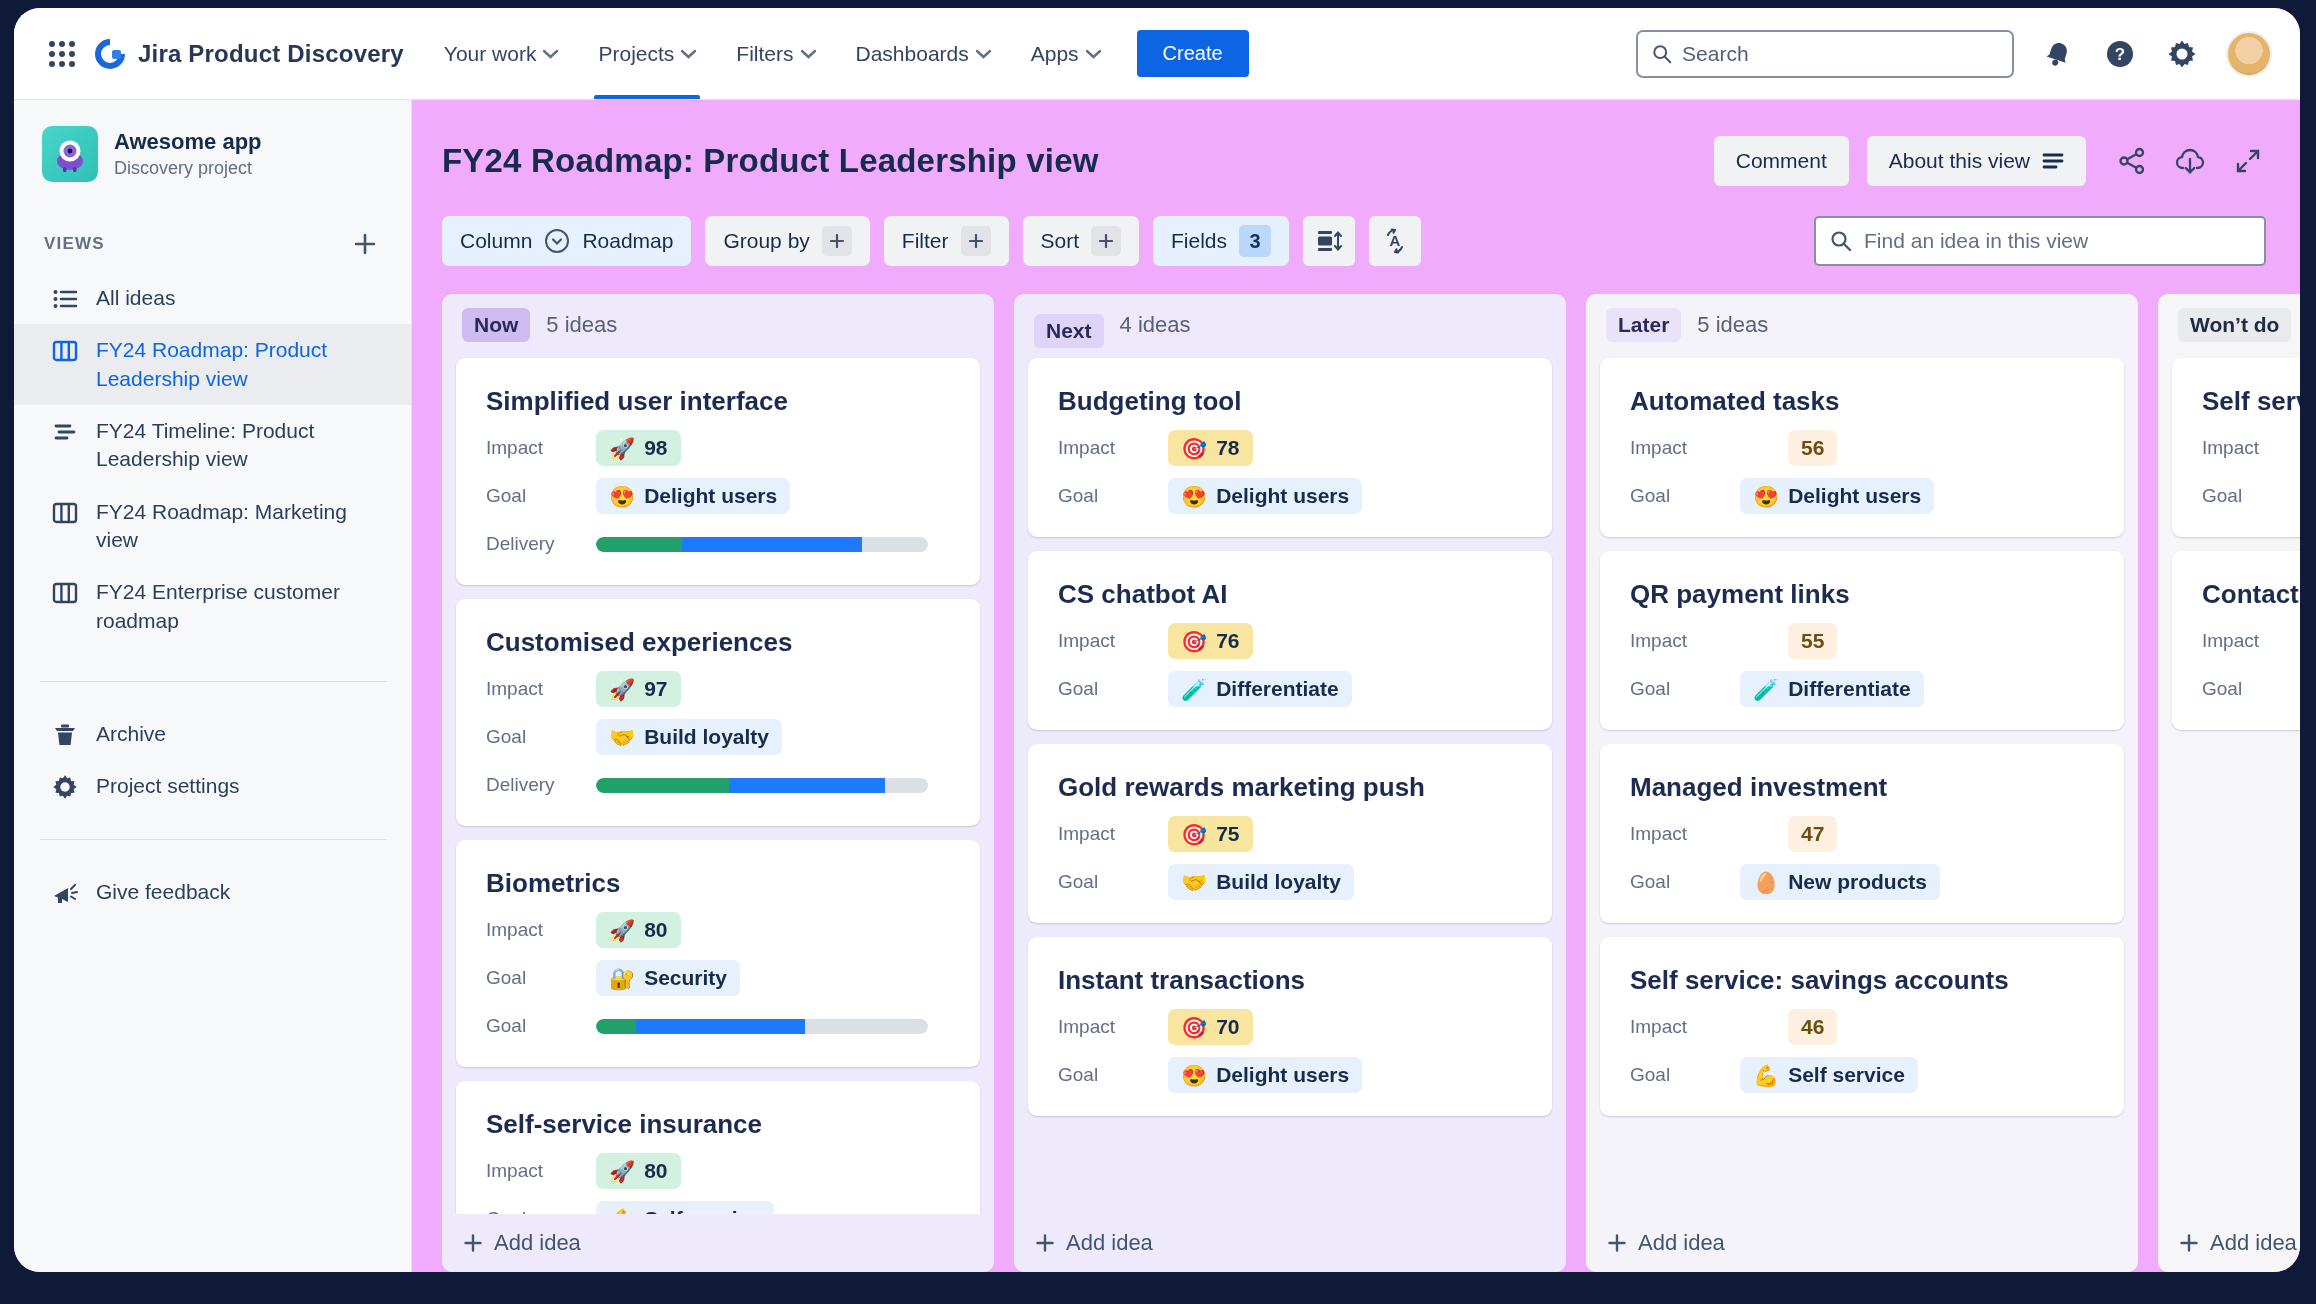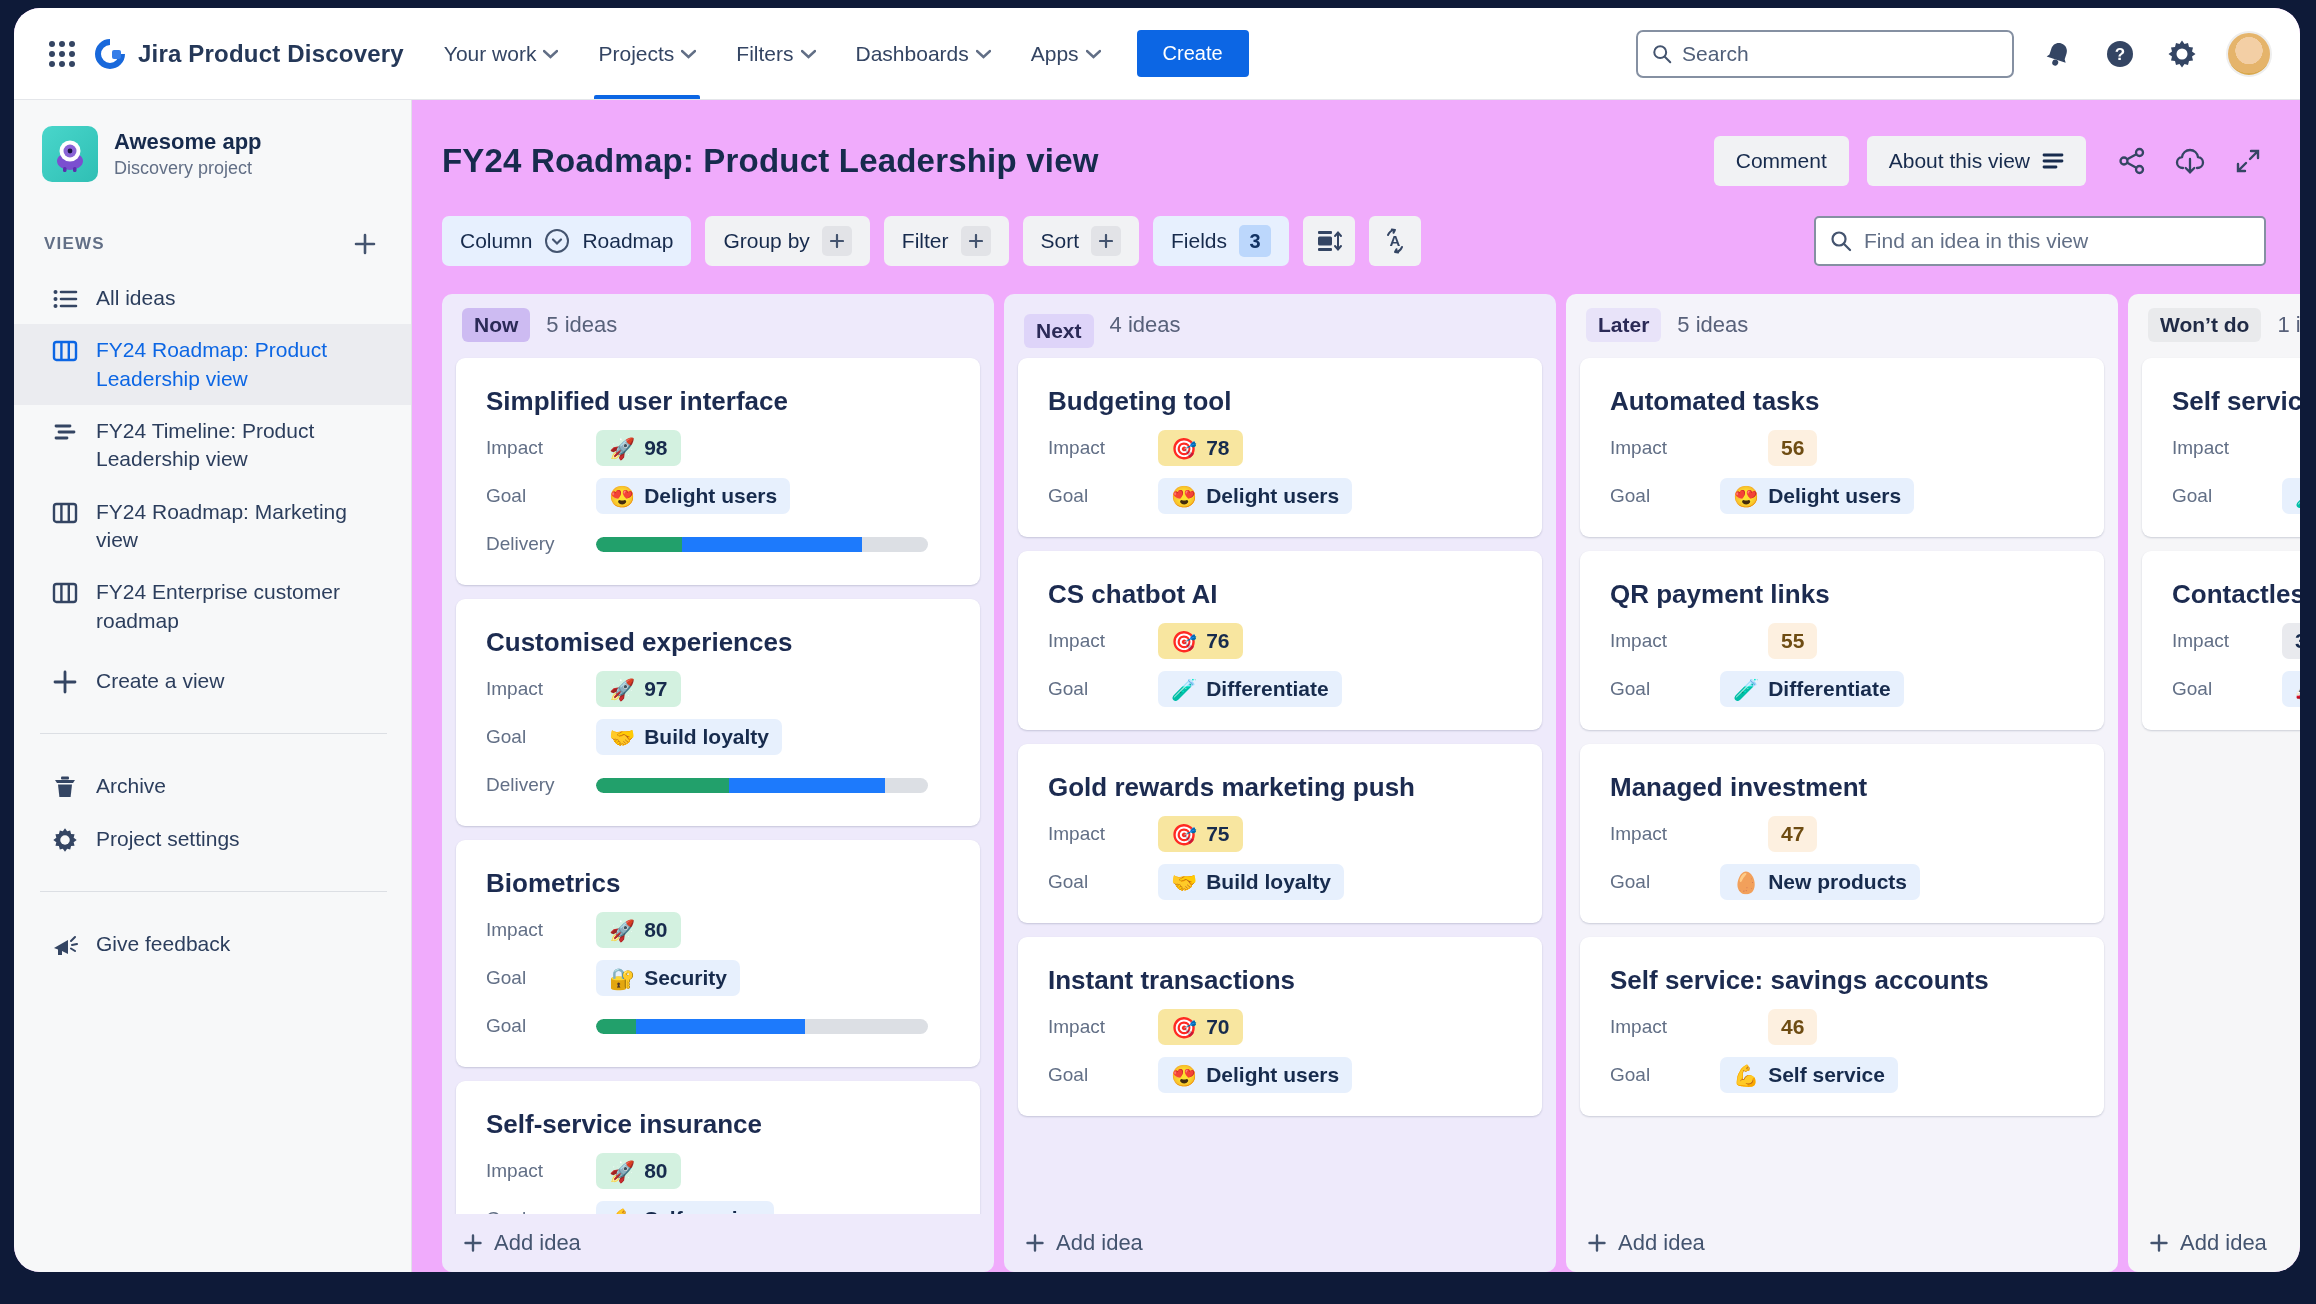--- a/index.html
+++ b/index.html
@@ -70,21 +70,21 @@
   .tool-btn.blue .count-chip { background:#bcd7fc; border-radius:5px; min-width:32px; height:32px;
               display:flex; align-items:center; justify-content:center; font-size:20px; font-weight:bold; color:#123263; }
   .tool-icon-btn { background:#f1f2f4; border:none; border-radius:6px; width:52px; height:50px;
               display:flex; align-items:center; justify-content:center; cursor:pointer; }
   .find-box { margin-left:auto; display:flex; align-items:center; gap:12px; width:452px; height:50px;
               border:2px solid #8590a2; border-radius:5px; padding:0 14px; background:#fff; }
   .find-box input { border:none; outline:none; font-size:21px; font-family:inherit; width:100%; color:#172b4d; background:transparent; }
   .find-box input::placeholder { color:#626f86; }
 
   
-  .board { flex:1; min-height:0; display:flex; gap:10px; margin-top:28px; overflow:hidden; }
+  .board { flex:1; min-height:0; display:flex; gap:20px; margin-top:28px; overflow:hidden; }
   .column { flex:0 0 552px; border-radius:10px; display:flex; flex-direction:column; min-height:0; }
   .column.col-now,.column.col-next { background:#eeeafb; }
   .column.col-later { background:#f4f3fa; }
   .column.col-wontdo { flex:0 0 520px; background:#f6f6f8; }
   .col-head { flex:0 0 62px; display:flex; align-items:center; gap:16px; padding:0 20px; }
   .col-badge { border-radius:6px; padding:5px 12px; font-size:21px; font-weight:bold; color:#2b2a57; }
   .col-now  .col-badge { background:#cdbbf2; }
   .col-next .col-badge { background:#ded4f9;margin-top:12px; }
   .col-later .col-badge { background:#e8e3f9; }
   .col-wontdo .col-badge { background:#e9eaec; color:#202b46; }
@@ -275,28 +275,20 @@
         <span class="s-icon">
           <svg width="26" height="26" viewBox="0 0 26 26">
               <rect x="2" y="4" width="22" height="18" rx="2.5" stroke="#344563" stroke-width="2.4" fill="none"></rect>
               <path d="M9.4 4 V22 M16.8 4 V22" stroke="#344563" stroke-width="2.4"></path>
             </svg>
         </span>
         <span>FY24 Enterprise customer roadmap</span>
       </div>
 
       <div class="spacer8"></div>
-      <div class="side-item">
-        <span class="s-icon">
-          <svg width="26" height="26" viewBox="0 0 26 26">
-              <path d="M13 3 V23 M3 13 H23" stroke="#344563" stroke-width="2.8" stroke-linecap="round"></path>
-            </svg>
-        </span>
-        <span>Create a view</span>
-      </div>
 
       <div class="side-divider"></div>
 
       <div class="side-item">
         <span class="s-icon">
           <svg width="26" height="26" viewBox="0 0 26 26" fill="#344563">
               <path d="M3 6 H23 L21 9 H5 Z"></path>
               <rect x="9" y="2.5" width="8" height="3" rx="1"></rect>
               <path d="M6 10.5 H20 L18.6 23 H7.4 Z"></path>
             </svg>

